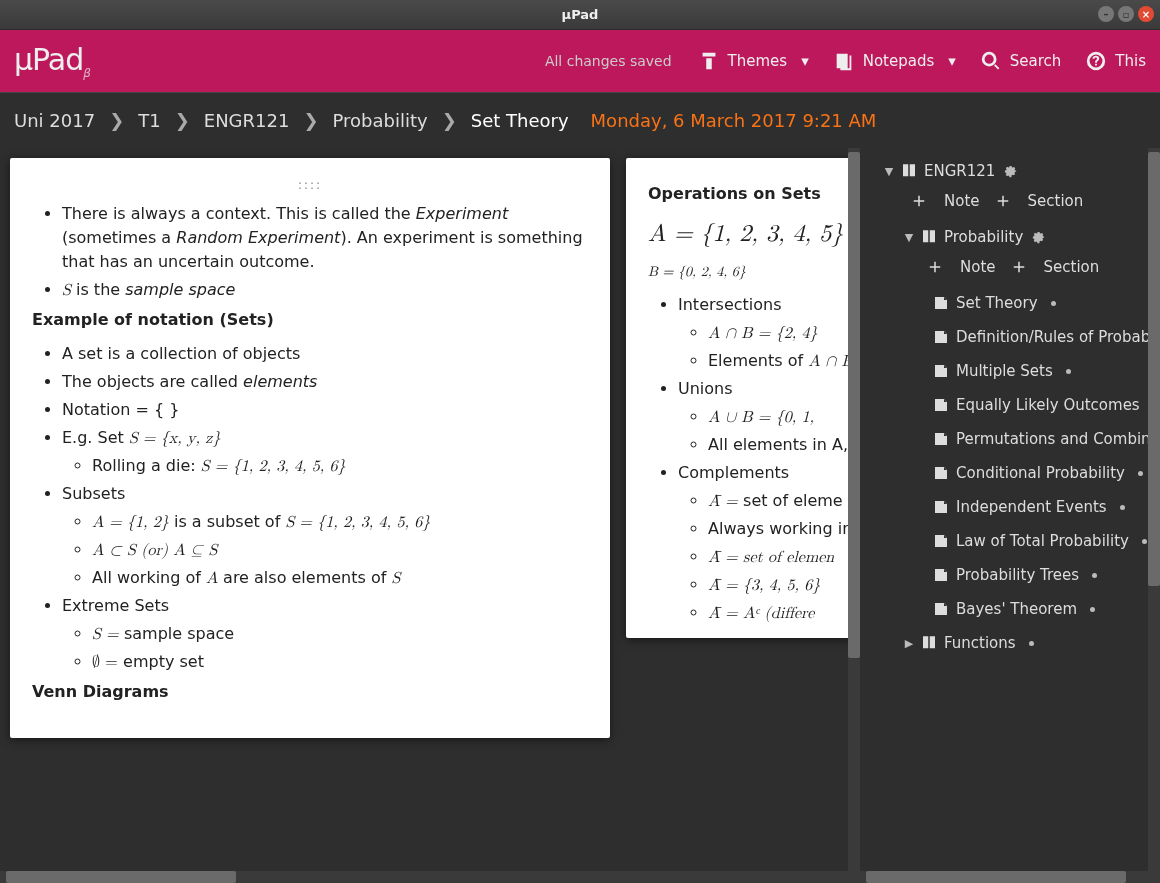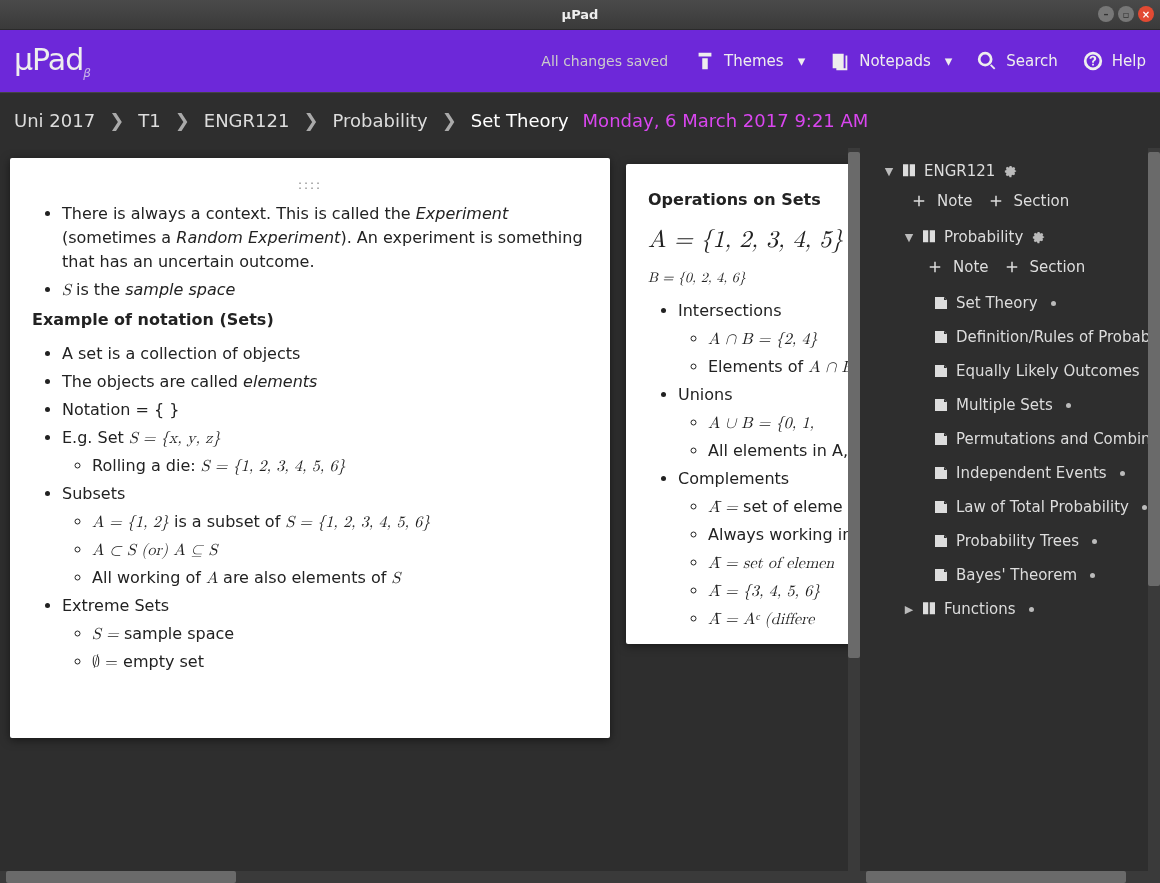--- a/index.html
+++ b/index.html
@@ -5,57 +5,57 @@
 * { box-sizing: border-box; margin: 0; padding: 0; }
 html, body { width: 1160px; height: 883px; overflow: hidden; font-family: "DejaVu Sans", Arial, sans-serif; background:#383838; }
 
 .titlebar { height: 30px; background: linear-gradient(#4a4a4a,#3a3a3a); display:flex; align-items:center; justify-content:center; color:#eee; font-size:13px; font-weight:600; position:relative; border-bottom:1px solid #2a2a2a;}
 .titlebar .winbtn { position:absolute; right:6px; top:6px; display:flex; gap:4px;}
 .titlebar .winbtn span{ width:16px; height:16px; border-radius:8px; display:inline-flex; align-items:center; justify-content:center; font-size:10px; color:#333;}
 .minbtn{background:#777;}
 .maxbtn{background:#777;}
 .closebtn{background:#e24a33; color:#fff !important;}
 
-.topbar{ height:62px; background:#6d28d9; display:flex; align-items:center; padding:0 14px; color:#eee; }
+.topbar{ height:62px; background:#be185d; display:flex; align-items:center; padding:0 14px; color:#eee; }
 .logo{ font-size:30px; font-weight:400; letter-spacing:-1px;}
 .logo .beta{ font-size:12px; font-style:italic; opacity:.7; vertical-align:sub;}
 .topspacer{flex:1;}
 .savedtxt{ color:#ccc; font-size:14px; margin-right:26px;}
 .topbtn{ display:flex; align-items:center; gap:8px; color:#eee; font-size:15px; margin-right:24px; cursor:pointer;}
 .topbtn svg{ width:22px; height:22px; fill:#eee;}
 .dropcaret{ margin-left:6px;}
 
 .crumbbar{ height:56px; background:#2e2e2e; display:flex; align-items:center; padding:0 14px; color:#ddd; font-size:18px; gap:14px; border-top:1px solid #444;}
 .crumb{ cursor:pointer;}
 .crumb.current{ color:#fff;}
 .chev{ color:#aaa;}
-.crumbdate{ color:#d946ef; }
+.crumbdate{ color:#f97316; margin-left:8px;}
 
 .workspace{ position:relative; height:735px; background:#2e2e2e; overflow:hidden;}
 .canvas{ position:absolute; left:0; top:0; right:300px; bottom:12px; background:#2e2e2e; overflow:auto;}
 
 .card{ position:absolute; background:#fff; color:#222; border-radius:2px; box-shadow:0 2px 10px rgba(0,0,0,.5); font-size:16px; line-height:1.5; padding:18px 22px;}
 .card h4{ font-weight:700; font-size:16px; margin:6px 0 10px;}
 .card ul{ padding-left:30px; list-style:disc;}
 .card ul ul{ list-style:circle;}
 .card li{ margin:4px 0;}
 .card1{ left:10px; top:10px; width:600px; height:580px;}
-.card2{ left:626px; top:16px; width:360px; height:480px; overflow:hidden;}
+.card2{ left:626px; top:10px; width:360px; height:480px; overflow:hidden;}
 .dragdots{ text-align:center; letter-spacing:2px; color:#888; font-size:12px; margin-bottom:8px; cursor:move;}
 .mi{ font-family: "Latin Modern Math","Cambria Math", serif; font-style:italic;}
 .mn{ font-family: "Latin Modern Math","Cambria Math", serif;}
 
 .tree{ position:absolute; right:12px; top:0; width:288px; bottom:12px; background:#2e2e2e; color:#ddd; font-size:15px; overflow:auto; padding-top:6px;}
 .treerow{ display:flex; align-items:center; gap:6px; padding:8px 6px; white-space:nowrap; cursor:pointer;}
 .treerow svg{ width:18px; height:18px; fill:#ddd; flex:none;}
 .caret{ width:10px; text-align:center; color:#bbb; font-size:11px;}
 .ind1{ padding-left:24px;} .ind2{ padding-left:44px;} .ind3{ padding-left:72px;}
 .treebtns{ display:flex; gap:14px; padding:4px 0 10px 50px; color:#ddd;}
 .treebtns.ind2b{ padding-left:66px;}
-.treebtns span{ display:flex; align-items:center; gap:9px; cursor:pointer;}
+.treebtns span{ display:flex; align-items:center; gap:16px; cursor:pointer;}
 .treebtns svg{ width:18px; height:18px; fill:#ddd;}
 .gear{ width:15px !important; height:15px !important; fill:#bbb !important; margin-left:2px;}
 
 .hscroll{ position:absolute; left:0; right:300px; bottom:0; height:12px; background:#3a3a3a; display:flex;}
 .hscroll .thumb{ height:100%; background:#6a6a6a; border-radius:2px; margin-left:6px;}
 .hscroll2{ position:absolute; right:0; bottom:0; height:12px; width:300px; background:#3a3a3a; display:flex;}
 .hscroll2 .thumb{ height:100%; background:#6a6a6a; border-radius:2px; margin-left:6px;}
 .vscrollc{ position:absolute; right:300px; top:0; bottom:12px; width:12px; background:#3a3a3a;}
 .vscrollc .thumb{ width:100%; background:#6a6a6a; border-radius:2px;}
 .vscrollt{ position:absolute; right:0; top:0; bottom:12px; width:12px; background:#3a3a3a;}
@@ -96,21 +96,21 @@
   <div class="topbtn">
     <svg viewBox="0 0 24 24">
         <path d="M10 2a8 8 0 1 1 0 16 8 8 0 0 1 0-16zm0 3a5 5 0 1 0 0 10 5 5 0 0 0 0-10zm9.7 16.3-4.4-4.4 1.4-1.4 4.4 4.4z"></path>
       </svg>
     <span>Search</span>
   </div>
   <div class="topbtn" style="margin-right:0">
     <svg viewBox="0 0 24 24">
         <path d="M12 2a10 10 0 1 1 0 20 10 10 0 0 1 0-20zm0 3a7 7 0 1 0 0 14 7 7 0 0 0 0-14zm-1 10h2v2h-2zm2-1h-2v-1c0-1 .5-1.5 1.2-2.1.6-.5.8-.8.8-1.4 0-.7-.5-1.2-1.3-1.2-.8 0-1.4.5-1.5 1.3H8.1C8.3 7.6 9.9 6.3 12 6.3c2 0 3.5 1.2 3.5 3 0 1.2-.6 2-1.6 2.8-.7.5-.9.8-.9 1.4z"></path>
       </svg>
-    <span>Help</span>
+    <span>This</span>
   </div>
 </div>
 
 <div class="crumbbar">
   <span class="crumb">Uni 2017</span>
   <span class="chev">❯</span>
   <span class="crumb">T1</span>
   <span class="chev">❯</span>
   <span class="crumb">ENGR121</span>
   <span class="chev">❯</span>
@@ -152,20 +152,21 @@
          </ul>
         </li>
         <li>Extreme Sets</li>
         <li style="list-style:none">
          <ul>
           <li><span class="mi">S = </span><span> sample space</span></li>
           <li><span class="mn">∅ = </span><span> empty set</span></li>
          </ul>
         </li>
       </ul>
+      <h4>Venn Diagrams</h4>
     </div>
 
     <div class="card card2">
       <h4>Operations on Sets</h4>
       <p class="mi" style="font-size:24px; margin:10px 0">A = {1, 2, 3, 4, 5}</p>
       <p class="mi" style="font-size:14px; margin:10px 0">B = {0, 2, 4, 6}</p>
       <ul>
         <li>Intersections</li>
         <li style="list-style:none">
             <ul>
@@ -259,41 +260,51 @@
             <path d="M4 4h12l4 4v12H4z" fill="#ddd"></path>
             <path d="M16 4v4h4" fill="#2e2e2e"></path>
           </svg>
           <span>Definition/Rules of Probability</span>
         </div>
         <div class="treerow ind3">
           <svg viewBox="0 0 24 24">
             <path d="M4 4h12l4 4v12H4z" fill="#ddd"></path>
             <path d="M16 4v4h4" fill="#2e2e2e"></path>
           </svg>
+          <span>Multiple Sets</span>
+          <svg class="gear" viewBox="0 0 24 24">
+            <path d="M12 8a4 4 0 1 1 0 8 4 4 0 0 1 0-8z"></path>
+          </svg>
+        </div>
+        <div class="treerow ind3">
+          <svg viewBox="0 0 24 24">
+            <path d="M4 4h12l4 4v12H4z" fill="#ddd"></path>
+            <path d="M16 4v4h4" fill="#2e2e2e"></path>
+          </svg>
           <span>Equally Likely Outcomes</span>
           <svg class="gear" viewBox="0 0 24 24">
             <path d="M12 8a4 4 0 1 1 0 8 4 4 0 0 1 0-8z"></path>
           </svg>
         </div>
         <div class="treerow ind3">
           <svg viewBox="0 0 24 24">
             <path d="M4 4h12l4 4v12H4z" fill="#ddd"></path>
             <path d="M16 4v4h4" fill="#2e2e2e"></path>
           </svg>
-          <span>Multiple Sets</span>
-          <svg class="gear" viewBox="0 0 24 24">
-            <path d="M12 8a4 4 0 1 1 0 8 4 4 0 0 1 0-8z"></path>
-          </svg>
-        </div>
-        <div class="treerow ind3">
-          <svg viewBox="0 0 24 24">
-            <path d="M4 4h12l4 4v12H4z" fill="#ddd"></path>
-            <path d="M16 4v4h4" fill="#2e2e2e"></path>
-          </svg>
           <span>Permutations and Combinations</span>
+        </div>
+        <div class="treerow ind3">
+          <svg viewBox="0 0 24 24">
+            <path d="M4 4h12l4 4v12H4z" fill="#ddd"></path>
+            <path d="M16 4v4h4" fill="#2e2e2e"></path>
+          </svg>
+          <span>Conditional Probability</span>
+          <svg class="gear" viewBox="0 0 24 24">
+            <path d="M12 8a4 4 0 1 1 0 8 4 4 0 0 1 0-8z"></path>
+          </svg>
         </div>
         <div class="treerow ind3">
           <svg viewBox="0 0 24 24">
             <path d="M4 4h12l4 4v12H4z" fill="#ddd"></path>
             <path d="M16 4v4h4" fill="#2e2e2e"></path>
           </svg>
           <span>Independent Events</span>
           <svg class="gear" viewBox="0 0 24 24">
             <path d="M12 8a4 4 0 1 1 0 8 4 4 0 0 1 0-8z"></path>
           </svg>

